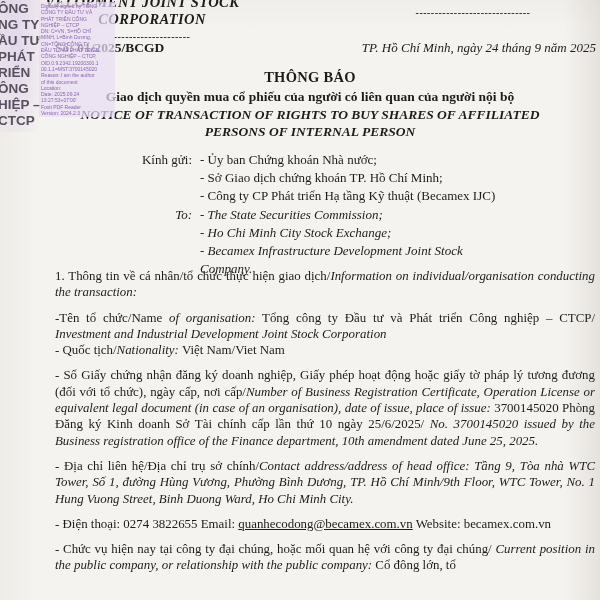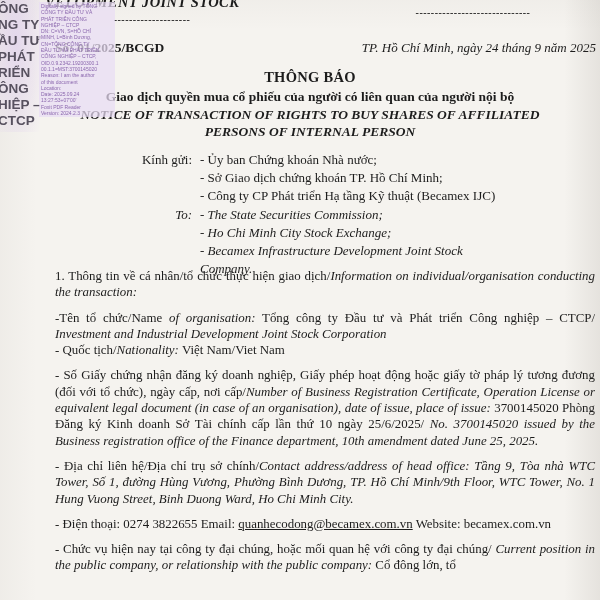--- a/index.html
+++ b/index.html
@@ -94,20 +94,21 @@
   .i{font-style:italic;}
   .u{text-decoration:underline;}
 </style>
 </head>
 <body>
 
 <div class="page">
 
   <div class="header-left">
     <div class="org1">VELOPMENT JOINT STOCK</div>
+    <div class="org2">CORPORATION</div>
     <div class="divider-left">--------------------</div>
   </div>
   <div class="doc-number">Số: 01/2025/BCGD</div>
 
   <div class="header-right">
     <div class="divider-right">------------------------------</div>
     <div class="place-date">TP. Hồ Chí Minh, ngày 24 tháng 9  năm 2025</div>
   </div>
 
   <div class="stamp-big-bg"></div>

